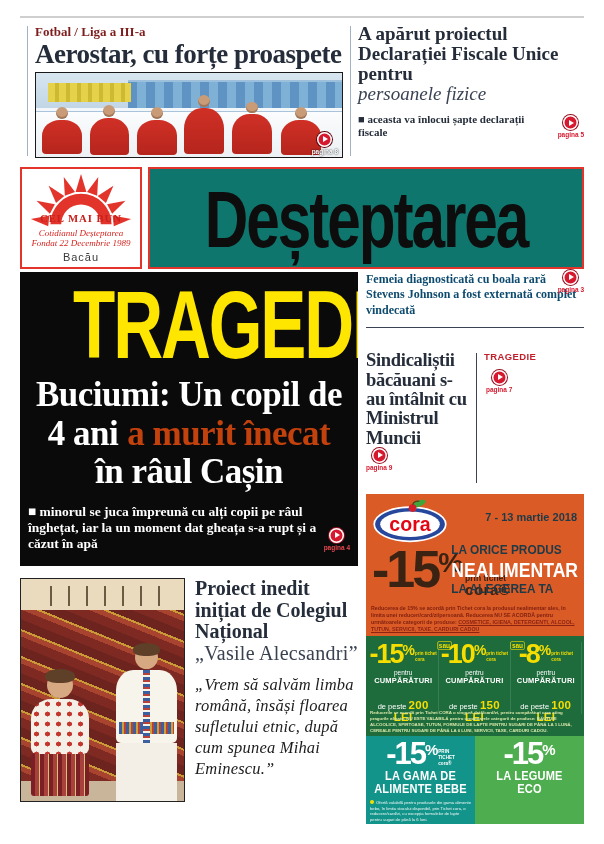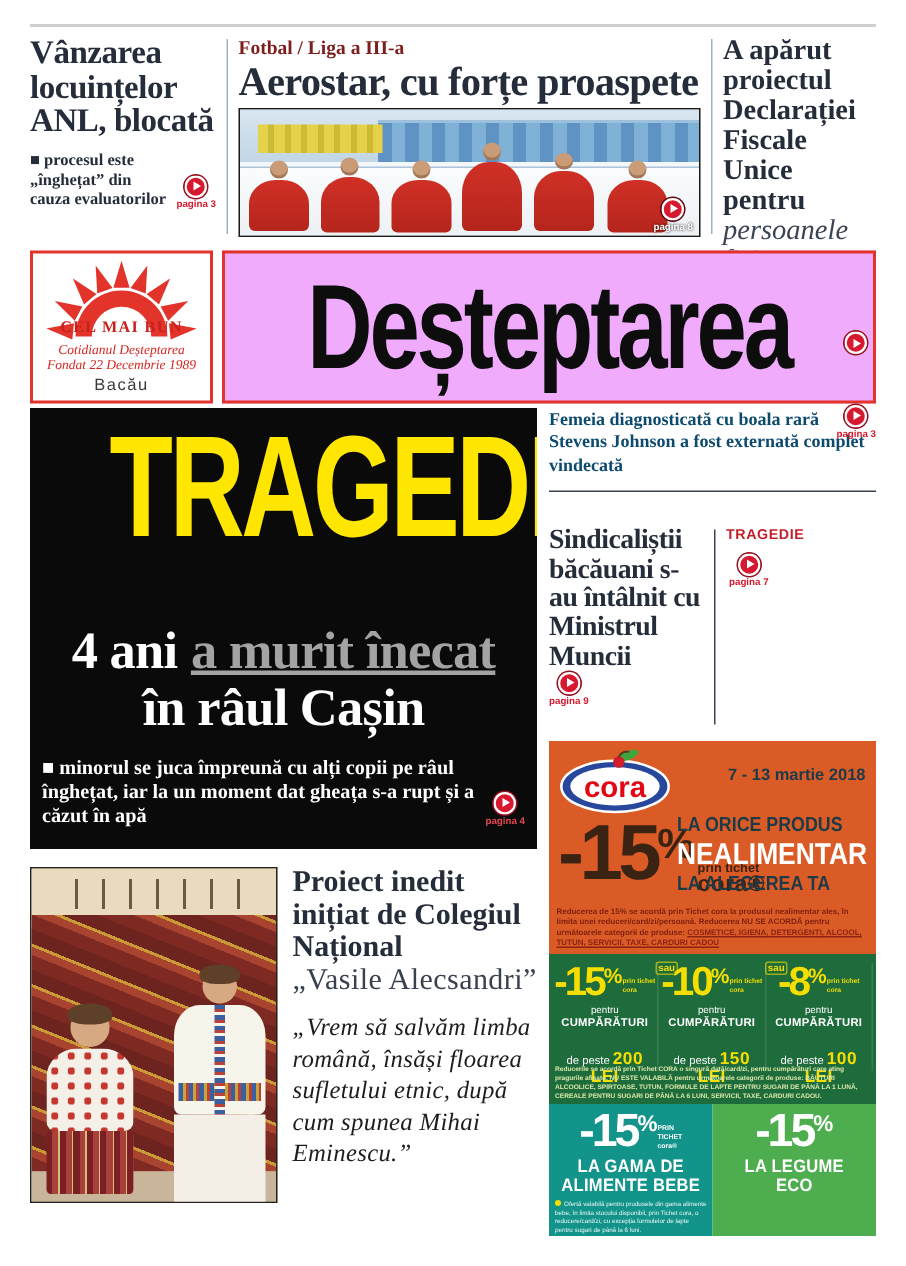--- a/index.html
+++ b/index.html
@@ -38,40 +38,40 @@
   .pl{position:absolute;bottom:4%;width:13%;}
   .pl .head{width:30%;padding-top:30%;border-radius:50%;background:#C99B77;margin:0 auto;box-shadow:inset 0 -2px 0 rgba(90,50,30,.35);}
   .pl .body{margin-top:1px;background:linear-gradient(#D03026,#B5251C);border-radius:45% 45% 4px 4px;}
 
   
   .masthead{display:flex;margin-top:5px;height:102px;}
   .badge{box-sizing:border-box;width:122px;flex:none;border:2px solid #E2342B;background:#fff;text-align:center;padding-top:3px;}
   .badge svg{display:block;margin:0 auto;}
   .badge-l1{font-style:italic;font-size:9px;color:#D6251F;line-height:1.15;}
   .badge-city{font-family:"Liberation Sans",sans-serif;font-size:11px;color:#3a3a3a;margin-top:2px;letter-spacing:1px;}
-  .titlebox{box-sizing:border-box;flex:1;margin-left:6px;border:2px solid #E2342B;background:#f0abfc;display:flex;align-items:center;justify-content:center;overflow:hidden;}
+  .titlebox{box-sizing:border-box;flex:1;margin-left:6px;border:2px solid #E2342B;background:#0f766e;display:flex;align-items:center;justify-content:center;overflow:hidden;}
   .titlebox span{font-family:"Liberation Sans",sans-serif;font-weight:bold;font-size:58px;letter-spacing:-2px;color:#0d0d0d;transform:scale(1.04,1.38);display:inline-block;}
 
   
   .datebar{margin-top:3px;height:20px;background:#D6192E;color:#fff;display:flex;align-items:center;font-weight:bold;font-size:11px;padding:0 6px;}
   .db-date{width:175px;flex:none;}
   .db-issue{width:90px;flex:none;}
   .db-site{flex:1;}
   .db-price{flex:none;}
 
   
   .mainrow{display:flex;margin-top:3px;gap:8px;}
   .leftcol{width:338px;flex:none;}
   .rightcol{flex:1;min-width:0;}
 
   
   .blackbox{box-sizing:border-box;background:#0A0A0A;height:294px;padding:2px 8px 6px 8px;text-align:center;overflow:hidden;}
   .banner{height:100px;line-height:102px;font-family:"Liberation Sans",sans-serif;font-weight:bold;font-size:96px;color:#FFE600;letter-spacing:-3px;transform:scaleX(.72);transform-origin:center;white-space:nowrap;}
   .bb-head{font-weight:bold;font-size:35px;line-height:1.1;color:#fff;letter-spacing:-.5px;margin-top:2px;}
-  .bb-red{color:#a3a3a3;text-decoration:underline;}
+  .bb-red{color:#c2410c;}
   .bb-sp{display:inline-block;width:9px;}
   .bb-bullet{display:flex;align-items:flex-end;gap:4px;margin-top:12px;text-align:left;font-weight:bold;font-size:13.5px;line-height:1.2;color:#fff;}
 
   
   .proiect-row{display:flex;gap:10px;margin-top:12px;}
   .kids{position:relative;width:163px;height:222px;flex:none;border:1px solid #222;overflow:hidden;background:#E9DABC;}
   .k-wall{position:absolute;top:0;left:0;right:0;height:18%;background:#EADBBE;}
   .k-hooks{position:absolute;top:3%;left:8%;right:8%;height:9%;background:repeating-linear-gradient(90deg,transparent 0 16px,#6B5B43 16px 18px);}
   .k-carpet{position:absolute;top:14%;left:0;right:0;bottom:9%;background:repeating-linear-gradient(22deg,#7E2A22 0 9px,#A8432F 9px 14px,#C99A35 14px 16px,#6E241E 16px 25px);}
   .k-floor{position:absolute;bottom:0;left:0;right:0;height:9%;background:#C9B69A;}
@@ -154,30 +154,20 @@
   .tile-label{font-weight:bold;font-size:12px;line-height:1.05;letter-spacing:.2px;margin-top:2px;transform:scaleX(.92);}
   .tile-print{position:absolute;left:4px;right:4px;bottom:2px;font-size:4.2px;line-height:1.3;text-align:left;color:rgba(255,255,255,.92);}
   .tile-print::before{content:"";display:inline-block;width:4px;height:4px;border-radius:50%;background:#F6DF00;margin-right:2px;}
 </style>
 </head>
 <body>
 
 <div class="page">
 
   <section class="toprow">
-    <div class="tcol1">
-      <div class="t1-head">Vânzarea locuințelor ANL, blocată</div>
-      <div class="t-bullet">
-        <span>■ procesul este „înghețat” din cauza evaluatorilor</span>
-        <span class="pref">
-          <span class="pcirc"></span>
-          <span class="plabel">pagina 3</span>
-        </span>
-      </div>
-    </div>
     <div class="vsep"></div>
     <div class="tcol2">
       <div class="t2-kicker">Fotbal / Liga a III-a</div>
       <div class="t2-head">Aerostar, cu forțe proaspete</div>
       <div class="fotbal">
         <div class="fb-sky"></div>
         <div class="fb-stand-blue"></div>
         <div class="fb-stand-yellow"></div>
         <div class="fb-rail"></div>
         <div class="fb-snow"></div>
@@ -253,21 +243,21 @@
     </div>
   </section>
 
 
   <section class="mainrow">
 
     <div class="leftcol">
       <div class="blackbox">
         <div class="banner">TRAGEDIE</div>
         <div class="bb-head">
-          <br>
+          <span>Buciumi: Un copil de</span><br>
           <span>4 ani</span><span class="bb-sp"></span><span class="bb-red">a murit înecat</span><br>
           <span>în râul Cașin</span>
         </div>
         <div class="bb-bullet">
           <span>■ minorul se juca împreună cu alți copii pe râul înghețat, iar la un moment dat gheața s-a rupt și a căzut în apă</span>
           <span class="pref on-dark">
             <span class="pcirc"></span>
             <span class="plabel">pagina 4</span>
           </span>
         </div>

